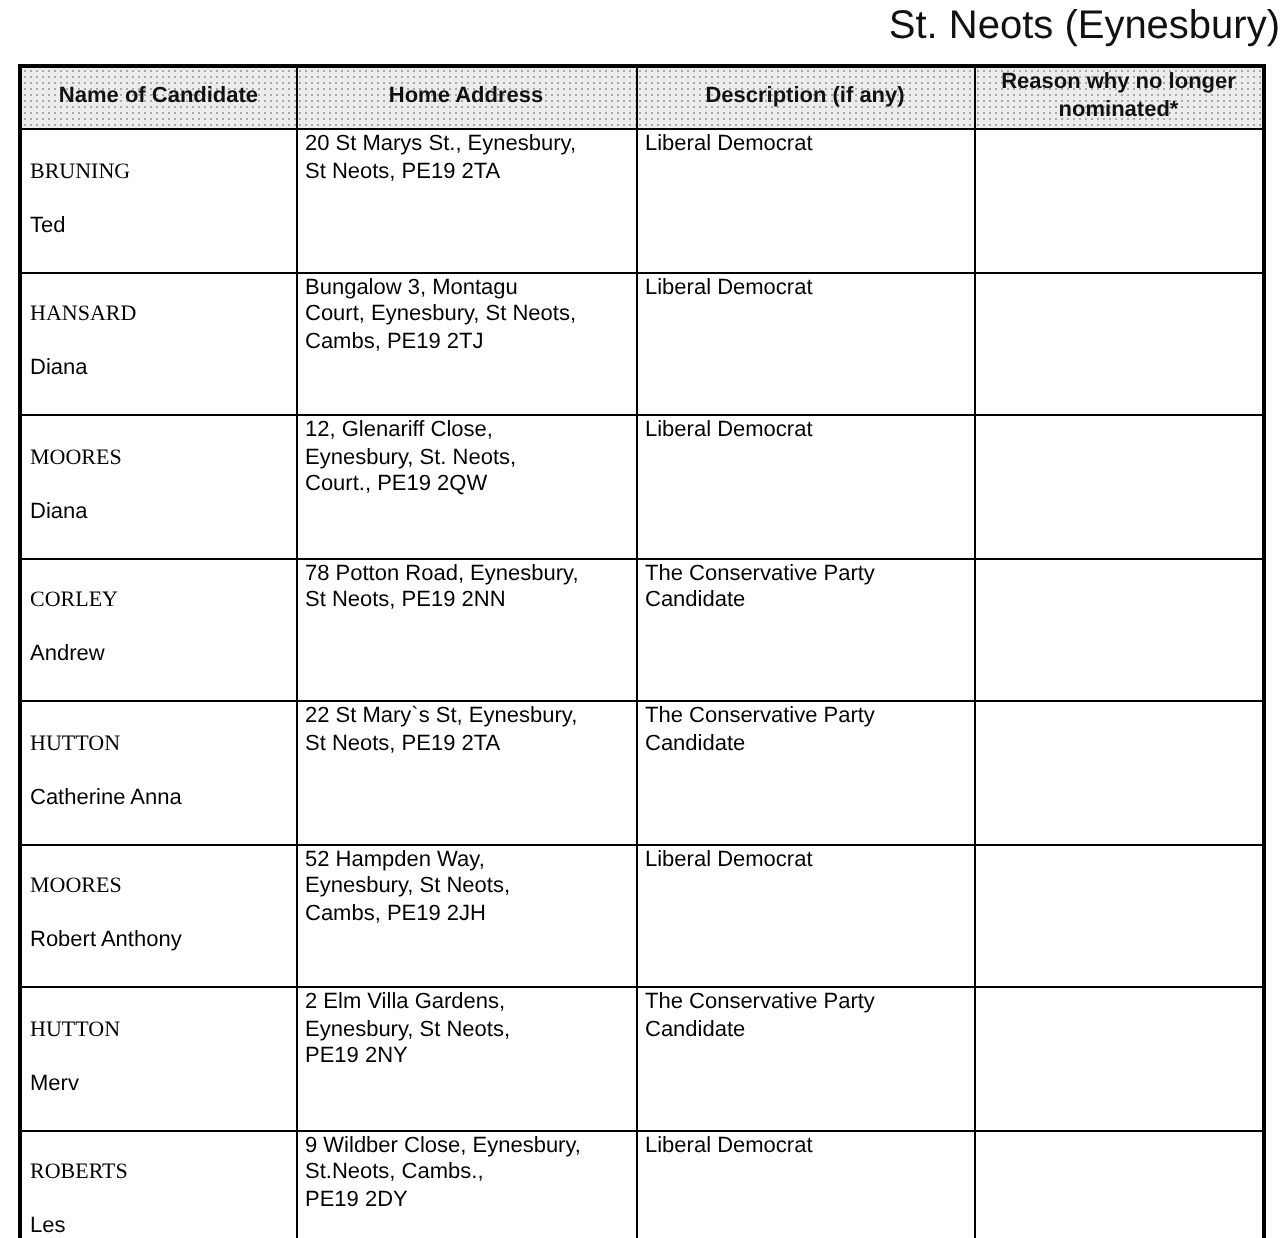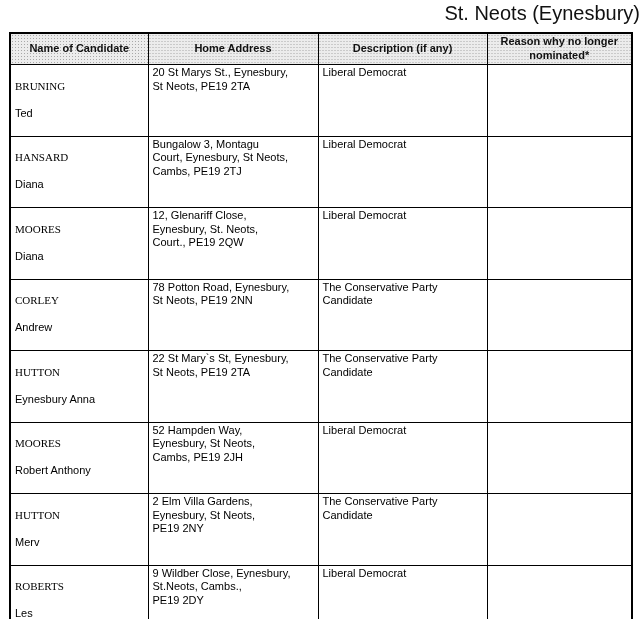--- a/index.html
+++ b/index.html
@@ -124,21 +124,21 @@
       </td>
       <td class="cell-address">78 Potton Road, Eynesbury,
 St Neots, PE19 2NN</td>
       <td class="cell-description">The Conservative Party Candidate</td>
       <td class="cell-reason"></td>
     </tr>
 
     <tr>
       <td class="cell-name">
         <span class="surname">HUTTON</span>
-        <span class="forename">Eynesbury Anna</span>
+        <span class="forename">Catherine Anna</span>
       </td>
       <td class="cell-address">22 St Mary`s St, Eynesbury,
 St Neots, PE19 2TA</td>
       <td class="cell-description">The Conservative Party Candidate</td>
       <td class="cell-reason"></td>
     </tr>
 
     <tr>
       <td class="cell-name">
         <span class="surname">MOORES</span>

